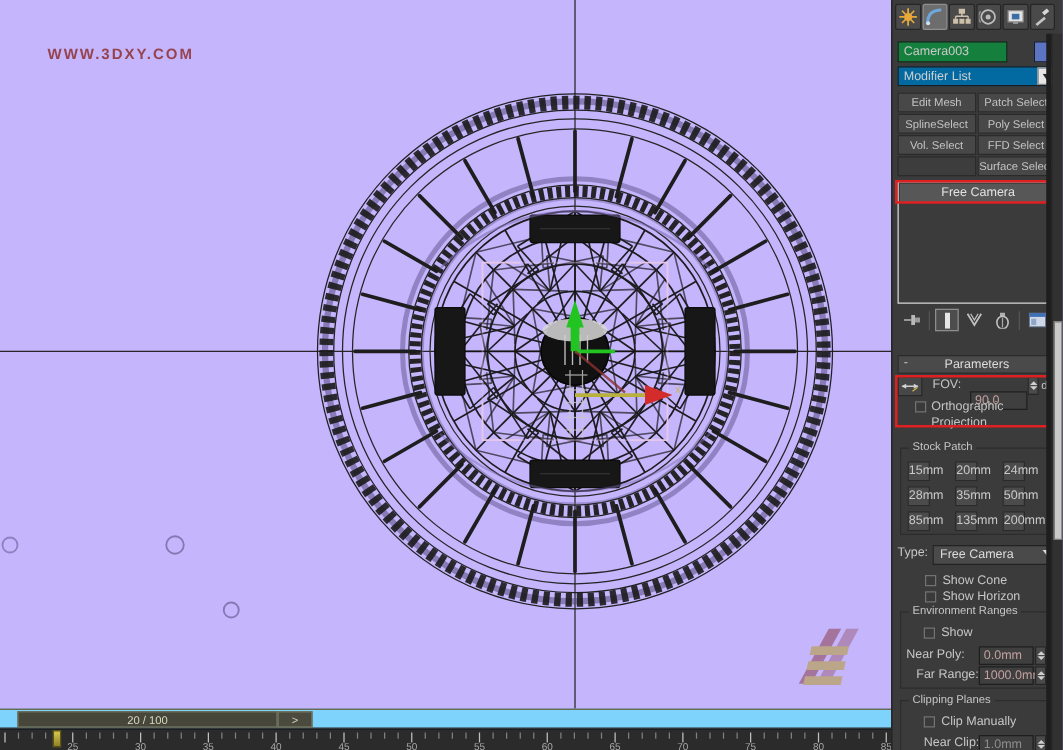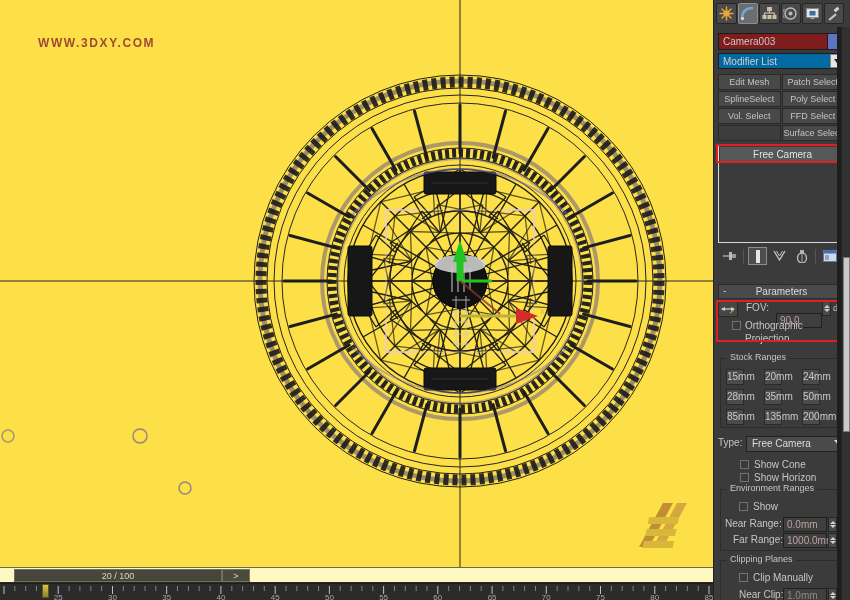--- a/index.html
+++ b/index.html
@@ -7,38 +7,38 @@
     width: 850px; height: 600px;
     background: #2f2f2f;
     font-family: "Liberation Sans", sans-serif;
     overflow: hidden;
   }
   #app { position: relative; width: 850px; height: 600px; }
 
   
   #viewport {
     position: absolute; left: 0; top: 0; width: 713px; height: 567px;
-    background: #fde047; overflow: hidden;
+    background: #c4b5fd; overflow: hidden;
   }
   #vpcanvas { position: absolute; left: 0; top: 0; }
   #watermark {
     position: absolute; left: 38px; top: 36px;
     color: #8e3030; font-size: 12px; font-weight: bold; letter-spacing: 1.6px;
     font-family: "Liberation Sans", sans-serif;
     opacity: .85; pointer-events: none;
   }
   #logo-wm {
     position: absolute; right: 14px; bottom: 10px; width: 66px; height: 58px;
     opacity: .55; pointer-events:none;
   }
 
   
   #timebar {
     position: absolute; left: 0; top: 567px; width: 713px; height: 16px;
-    background: #fef9c3; border-top: 1px solid #6b6b52; border-bottom: 1px solid #2a2a24;
+    background: #7dd3fc; border-top: 1px solid #6b6b52; border-bottom: 1px solid #2a2a24;
   }
   #timefield {
     position: absolute; left: 14px; top: 1px; width: 208px; height: 13px;
     background: #46463a; border: 1px solid #6f6f58;
     color: #d8d8c0; font-size: 9px; text-align: center; line-height: 13px;
   }
   #timenext {
     position: absolute; left: 222px; top: 1px; width: 28px; height: 13px;
     background: #4a4a3e; border: 1px solid #76765c;
     color: #d8d8c0; font-size: 9px; text-align: center; line-height: 12px;
@@ -63,22 +63,22 @@
   }
   .cptab {
     width: 23px; height: 21px; margin-right: 1px;
     background: #4a4a4a; border: 1px solid #262626; border-radius: 2px;
     display: flex; align-items: center; justify-content: center;
   }
   .cptab.active { background: #6d6d6d; border: 1px solid #8f8f8f; }
 
   #namerow { position: absolute; left: 4px; top: 33px; width: 127px; height: 17px; }
   #namefield {
-    position: absolute; left: 0; top: 0; width: 110px; height: 17px;
-    background: #7f1d1d; border: 1px solid #1c1c1c;
+    position: absolute; left: 0; top: 0; width: 88px; height: 17px;
+    background: #15803d; border: 1px solid #1c1c1c;
     color: #c9c9c9; font-size: 10px; line-height: 16px; padding-left: 4px;
   }
   #colorswatch {
     position: absolute; left: 109px; top: 0; width: 18px; height: 17px;
     background: #5b74c4; border: 1px solid #1c1c1c;
   }
 
   #modlistrow {
     position: absolute; left: 4px; top: 53px; width: 127px; height: 16px;
     background: #0369a1; border: 1px solid #1c1c1c;
@@ -673,21 +673,21 @@
 
       <div class="chkrow" style="margin-top:2px;">
         <span class="chkbox" style="left:14px;"></span>
         <span class="chklabel" style="left:27px;">Orthographic Projection</span>
       </div>
     </div>
 
     <div id="lensfov-hilite"></div>
 
     <div class="group" style="left:6px; top:358px; width:124px; height:70px;">
-      <span class="grouptitle">Stock Ranges</span>
+      <span class="grouptitle">Stock Patch</span>
       <div class="lensbtn" style="left:5px;  top:10px;">15mm</div>
       <div class="lensbtn" style="left:43px; top:10px;">20mm</div>
       <div class="lensbtn" style="left:81px; top:10px;">24mm</div>
       <div class="lensbtn" style="left:5px;  top:30px;">28mm</div>
       <div class="lensbtn" style="left:43px; top:30px;">35mm</div>
       <div class="lensbtn" style="left:81px; top:30px;">50mm</div>
       <div class="lensbtn" style="left:5px;  top:50px;">85mm</div>
       <div class="lensbtn" style="left:43px; top:50px;">135mm</div>
       <div class="lensbtn" style="left:81px; top:50px;">200mm</div>
     </div>
@@ -709,21 +709,21 @@
       <span class="chklabel" style="left:36px;">Show Horizon</span>
     </div>
 
     <div class="group" style="left:6px; top:489px; width:124px; height:62px;">
       <span class="grouptitle">Environment Ranges</span>
       <div class="chkrow" style="position:absolute; left:0; top:10px; width:120px;">
         <span class="chkbox" style="left:18px;"></span>
         <span class="chklabel" style="left:32px;">Show</span>
       </div>
       <div class="fieldrow" style="position:absolute; left:0; top:26px; width:124px;">
-        <span class="flabel" style="left:4px;">Near Range:</span>
+        <span class="flabel" style="left:4px;">Near Poly:</span>
         <div class="spinfield" style="left:62px; top:1px; width:44px;">0.0mm</div>
         <div class="spinner" style="left:107px; top:1px;">
           <i class="up"></i>
             <i class="dn"></i>
         </div>
       </div>
       <div class="fieldrow" style="position:absolute; left:0; top:42px; width:124px;">
         <span class="flabel" style="left:12px;">Far Range:</span>
         <div class="spinfield" style="left:62px; top:1px; width:44px;">1000.0mm</div>
         <div class="spinner" style="left:107px; top:1px;">

